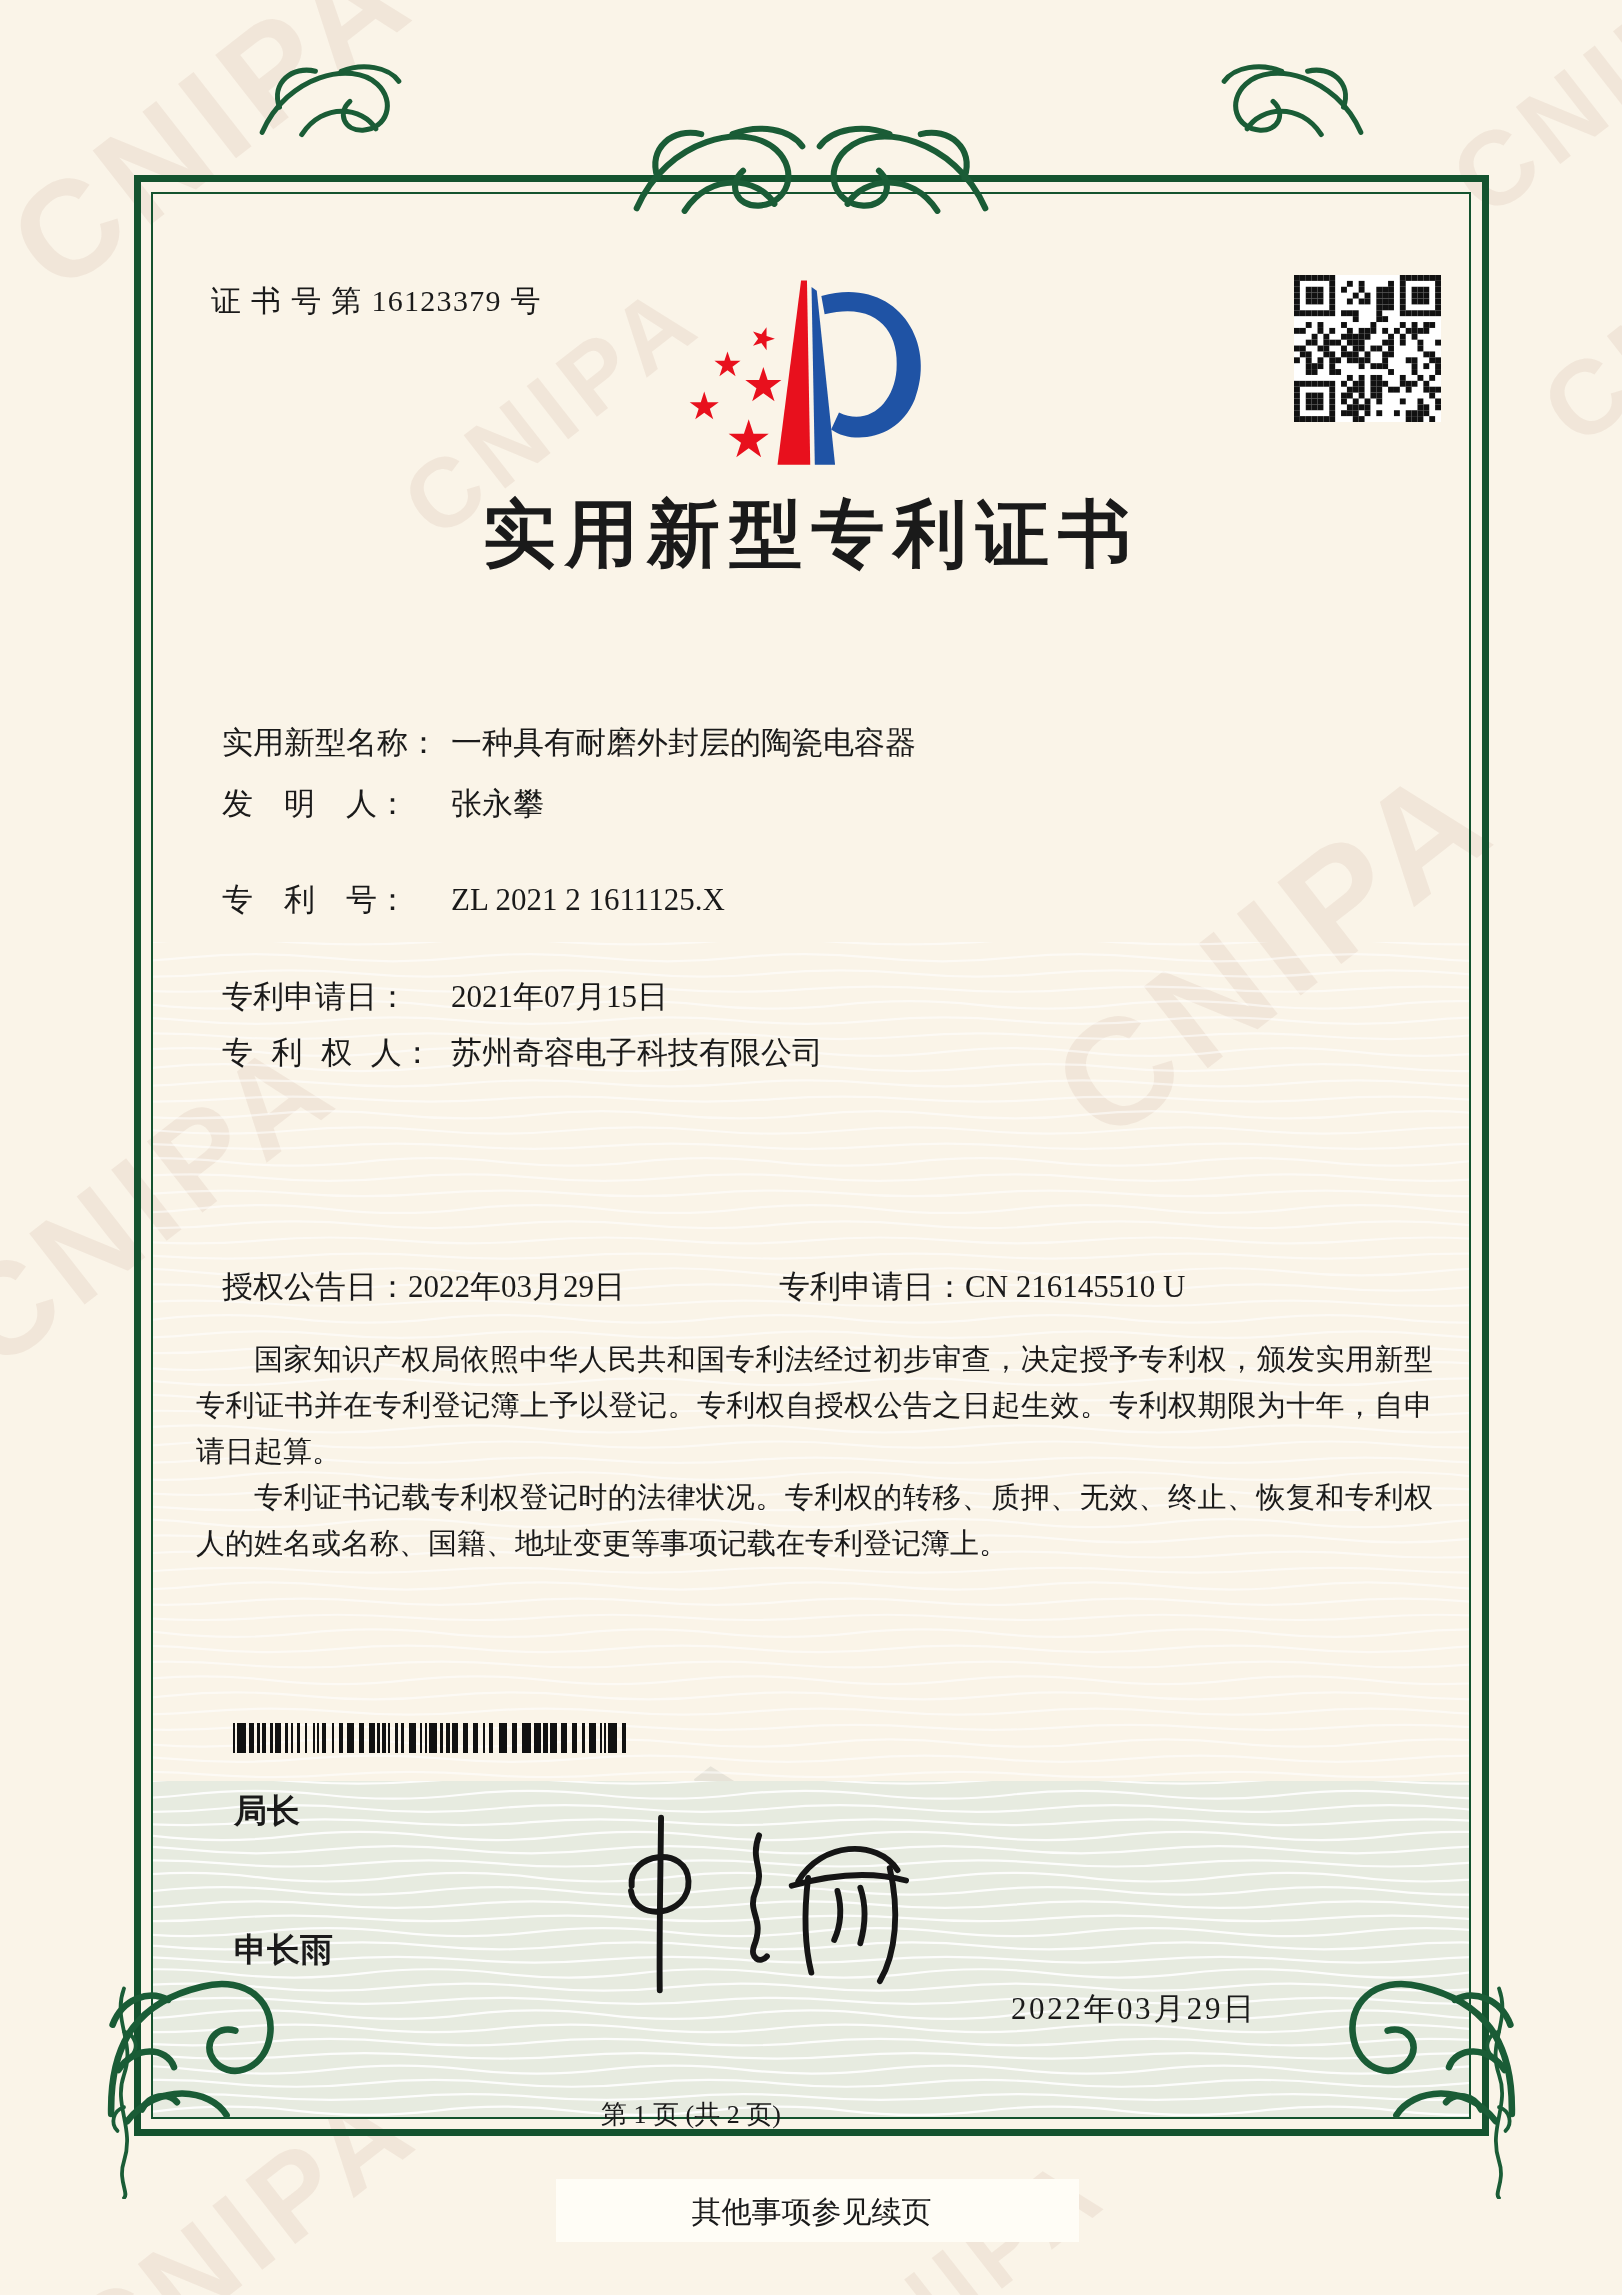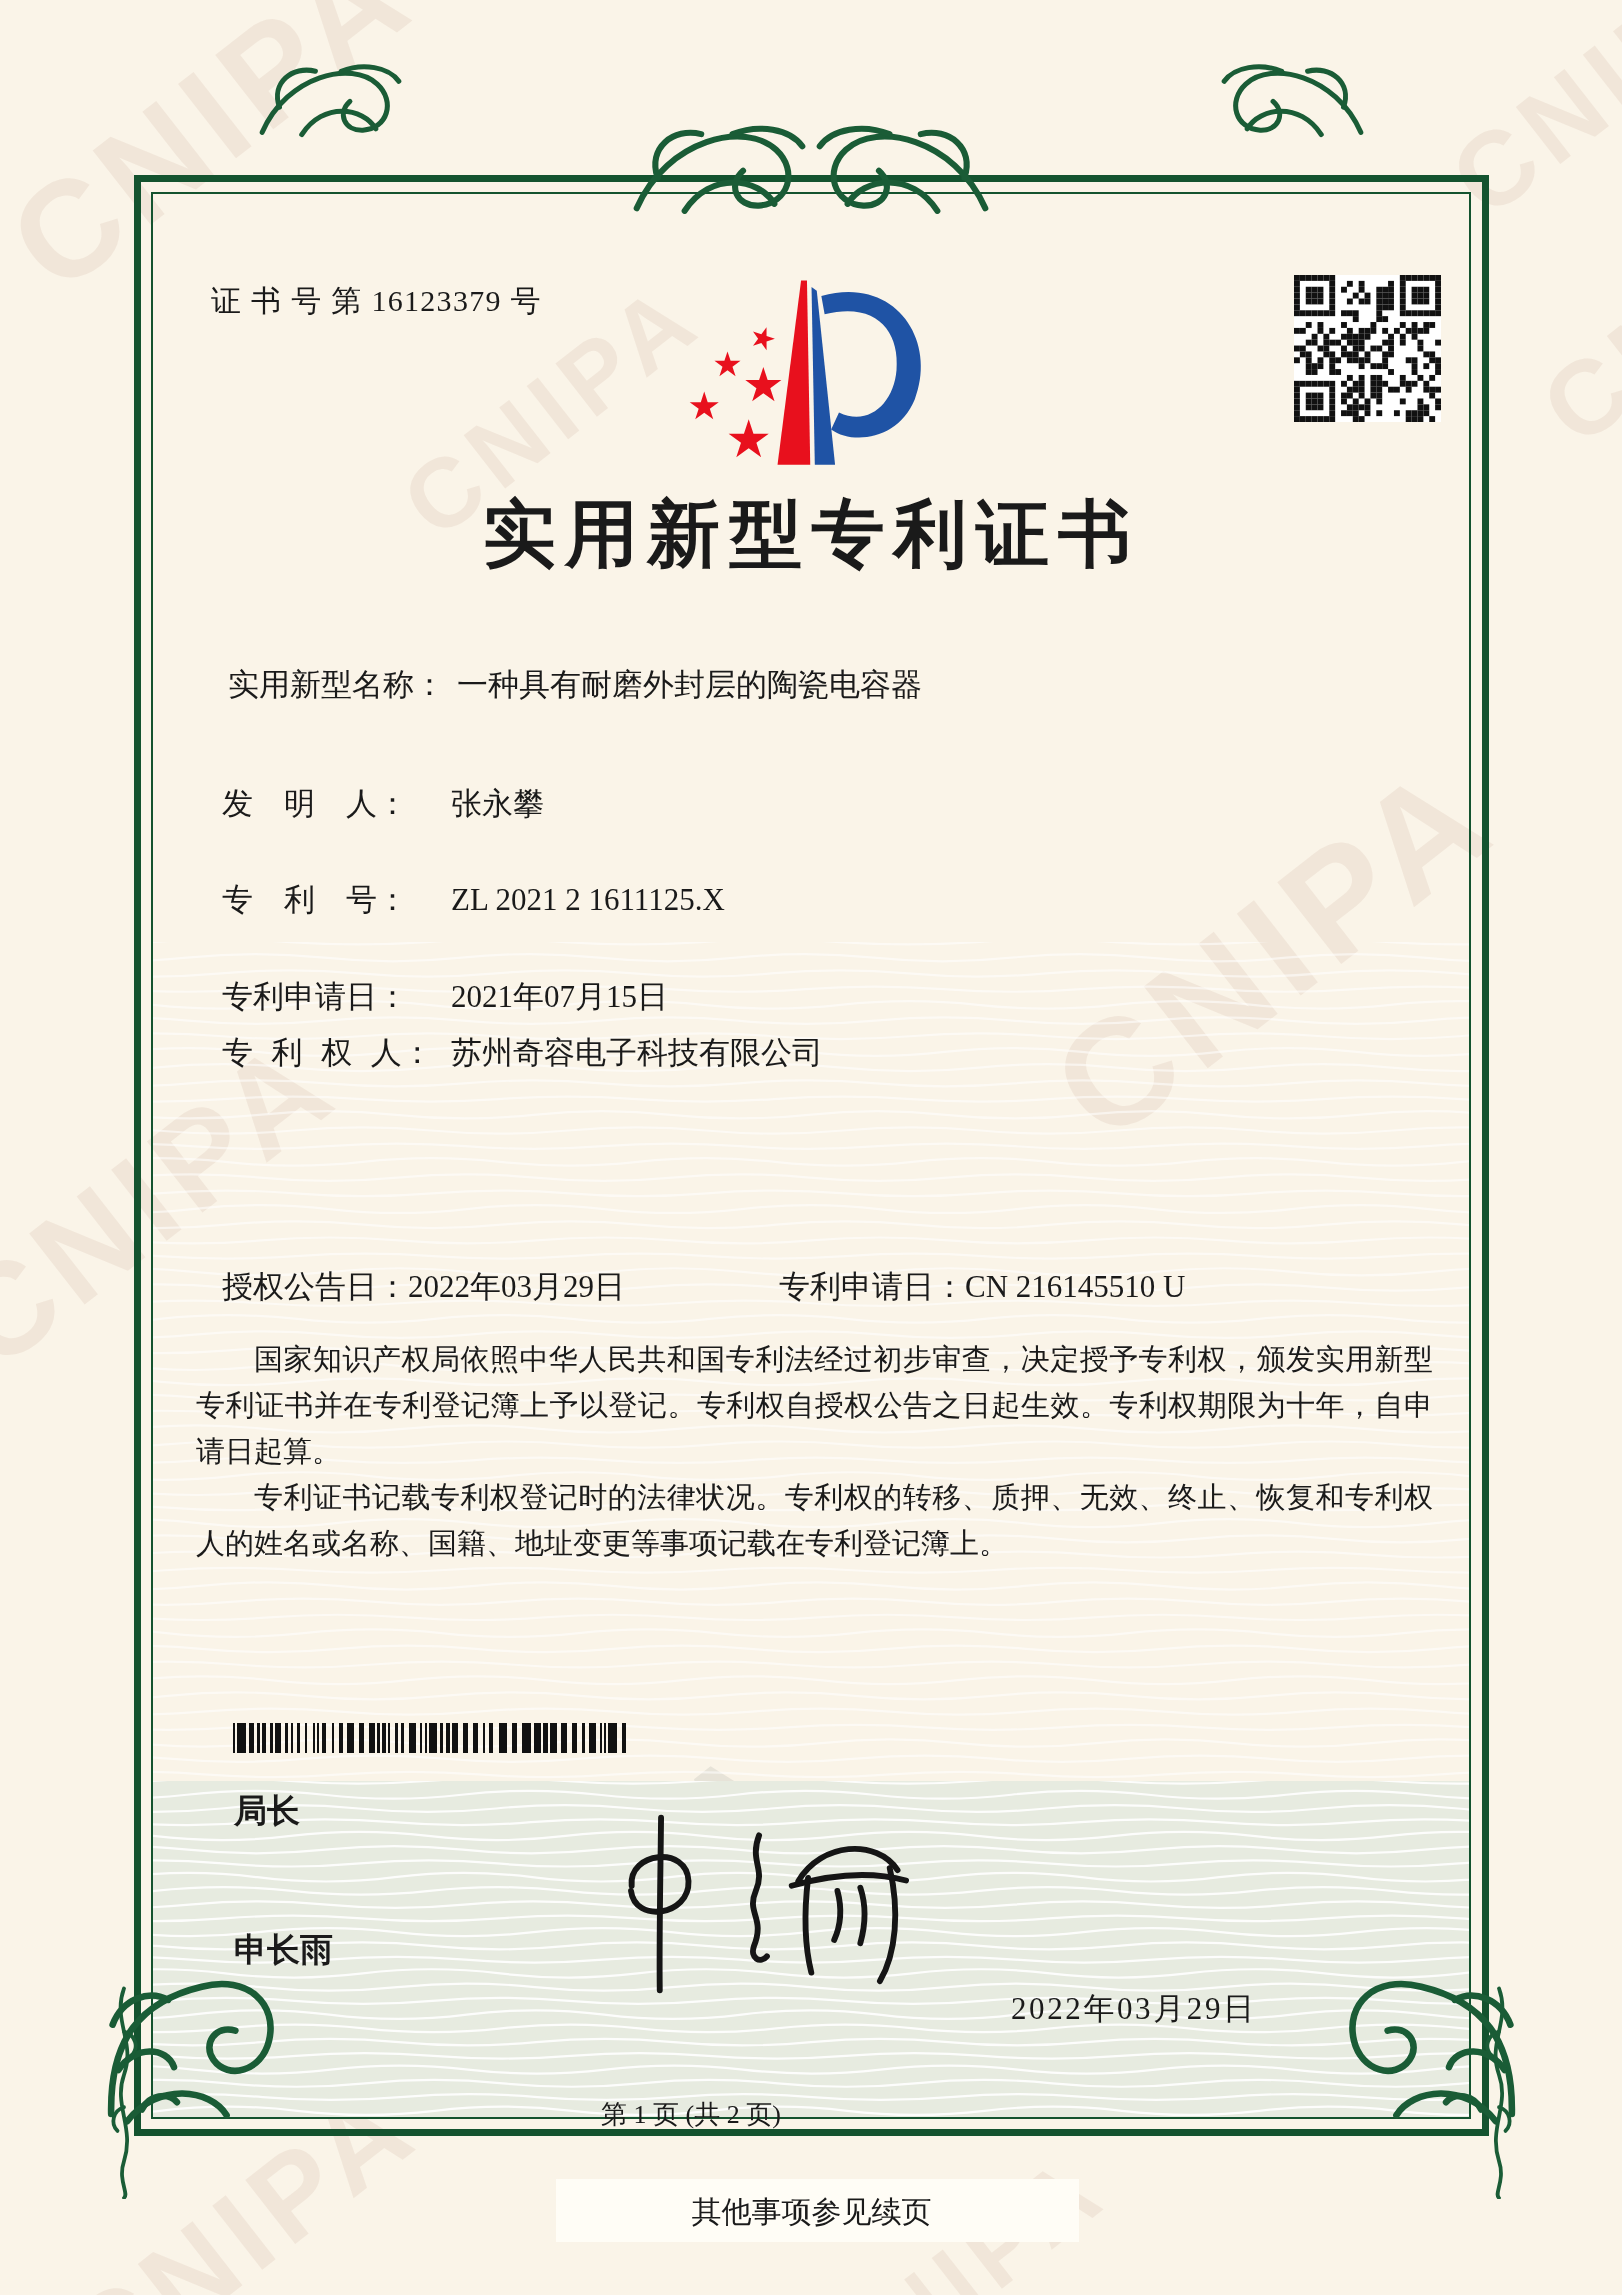--- a/index.html
+++ b/index.html
@@ -504,21 +504,21 @@
       <rect x="216" y="126" width="9" height="9" fill="#111"></rect>
       <rect x="216" y="135" width="9" height="9" fill="#111"></rect>
       <rect x="216" y="144" width="9" height="9" fill="#111"></rect>
       <rect x="216" y="171" width="9" height="9" fill="#111"></rect>
       <rect x="216" y="189" width="9" height="9" fill="#111"></rect>
       <rect x="216" y="198" width="9" height="9" fill="#111"></rect>
     </svg>
 
   <div class="title">实用新型专利证书</div>
 
-  <div class="frow" style="top:664px;margin-left:6px;">
+  <div class="frow" style="top:722px;">
     <span class="lbl">实用新型名称：</span><span>一种具有耐磨外封层的陶瓷电容器</span>
   </div>
   <div class="frow" style="top:783px;">
     <span class="lbl">发　明　人：</span><span>张永攀</span>
   </div>
   <div class="frow" style="top:879px;">
     <span class="lbl">专　利　号：</span><span>ZL 2021 2 1611125.X</span>
   </div>
   <div class="frow" style="top:976px;">
     <span class="lbl">专利申请日：</span><span>2021年07月15日</span>

